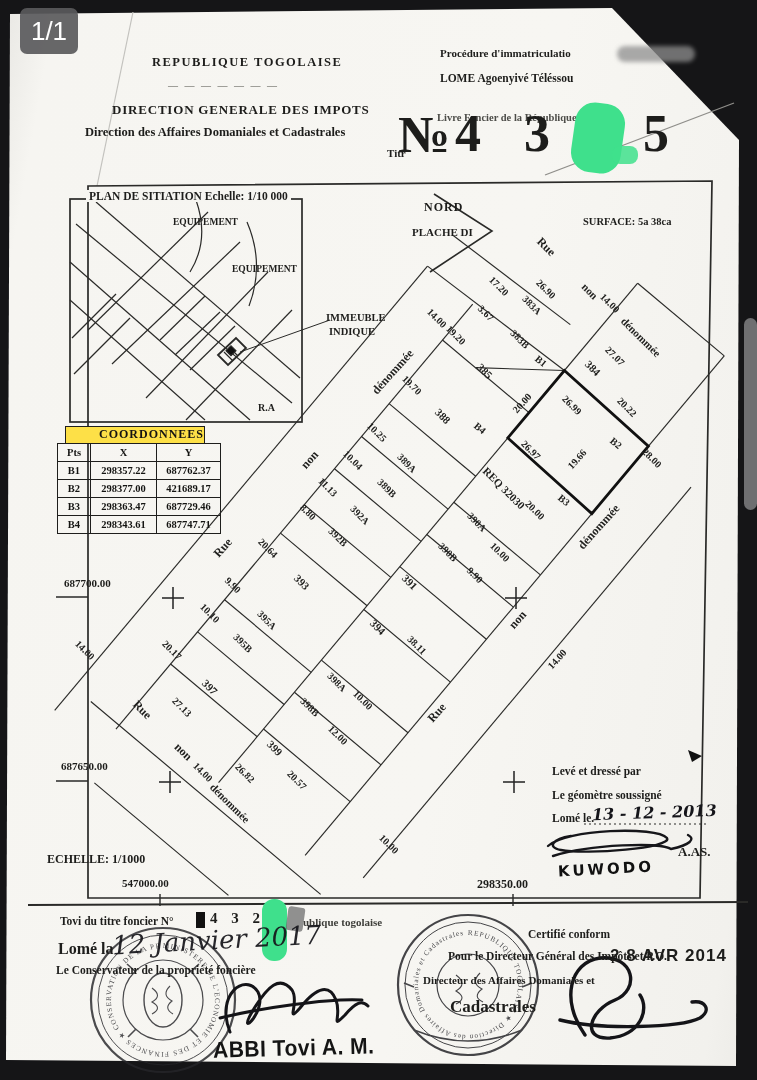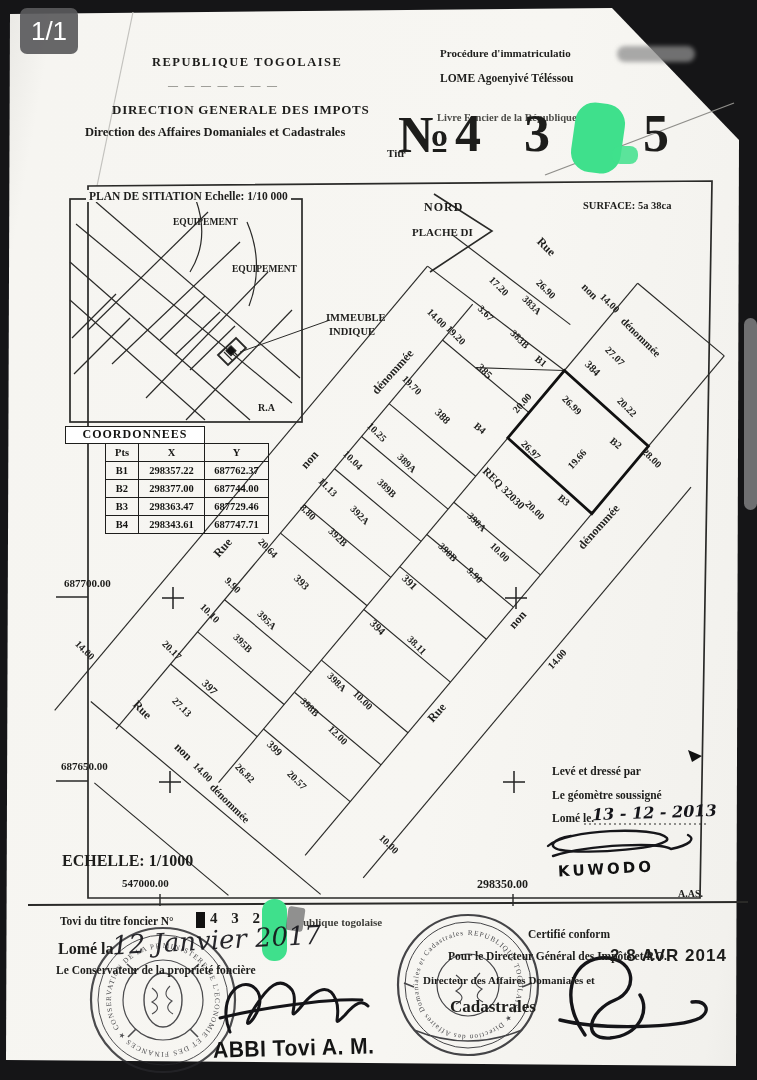--- a/index.html
+++ b/index.html
@@ -10,24 +10,24 @@
   .t{position:absolute;white-space:nowrap;color:#1d1d1b;}
   .b{font-weight:700;}
   .pl{position:absolute;font:700 10px "Liberation Serif",serif;color:#21211f;white-space:nowrap;}
   svg{position:absolute;left:0;top:0;}
   .badge{position:absolute;left:20px;top:8px;width:58px;height:46px;background:rgba(90,90,92,.92);
     border-radius:7px;color:#fff;font:400 26px "Liberation Sans",sans-serif;display:flex;align-items:center;justify-content:center;}
   .scroll-thumb{position:absolute;left:744px;top:318px;width:13px;height:192px;background:#6f6f71;border-radius:7px;}
   .green{position:absolute;background:#3fe08c;border-radius:12px;}
   .smudge{position:absolute;background:#8f8f8f;border-radius:8px;filter:blur(2px);opacity:.75;}
   .hand{font-family:"DejaVu Serif",serif;font-style:italic;color:#15151a;}
-  .coordbox{position:absolute;left:57px;top:443px;border-collapse:collapse;background:transparent;margin-left:48px;}
+  .coordbox{position:absolute;left:57px;top:443px;border-collapse:collapse;background:transparent;}
   .coordbox td,.coordbox th{border:1.4px solid #1e1e1c;font:700 10.5px "Liberation Serif",serif;color:#141412;padding:0 3px;text-align:center;height:17px;}
   .coordtitle{position:absolute;left:65px;top:426px;width:138px;height:16px;border:1.6px solid #1e1e1c;
-    font:700 12px "Liberation Serif",serif;text-align:center;letter-spacing:1px;color:#141412;background:#ffffff;}
+    font:700 12px "Liberation Serif",serif;text-align:right;letter-spacing:1px;color:#141412;background:#fde047;}
 </style>
 </head>
 <body>
 
 <div id="stage">
 
   <div class="page"></div>
 
   <svg width="757" height="1080" viewBox="0 0 757 1080">
     <g stroke="#2a2a28" stroke-width="1.2" fill="none">
@@ -187,44 +187,44 @@
       </thead>
     <tbody id="coord-tbody">
         <tr>
           <td>B1</td>
           <td>298357.22</td>
           <td>687762.37</td>
         </tr>
         <tr>
           <td>B2</td>
           <td>298377.00</td>
-          <td>687744.00</td>
+          <td>421689.17</td>
         </tr>
         <tr>
           <td>B3</td>
           <td>298363.47</td>
           <td>687729.46</td>
         </tr>
         <tr>
           <td>B4</td>
           <td>298343.61</td>
           <td>687747.71</td>
         </tr>
       </tbody>
   </table>
 
   <div class="t b" style="left:424px;top:200px;font-size:12px;letter-spacing:1px;">NORD</div>
   <div class="t b" style="left:412px;top:226px;font-size:11px;">PLACHE  DI</div>
-  <div class="t b" style="left:583px;top:200px;font-size:10.5px;">SURFACE: 5a 38ca</div>
-  <div class="t b" style="left:62px;top:852px;font-size:16px;">ECHELLE:  1/1000</div>
+  <div class="t b" style="left:583px;top:216px;font-size:10.5px;">SURFACE: 5a 38ca</div>
+  <div class="t b" style="left:47px;top:852px;font-size:12px;">ECHELLE:  1/1000</div>
   <div class="t b" style="left:64px;top:577px;font-size:11px;">687700.00</div>
   <div class="t b" style="left:61px;top:760px;font-size:11px;">687650.00</div>
   <div class="t b" style="left:122px;top:877px;font-size:11px;">547000.00</div>
   <div class="t b" style="left:477px;top:877px;font-size:12px;">298350.00</div>
-  <div class="t b" style="left:678px;top:888px;font-size:10px;">A.AS.</div>
+  <div class="t b" style="left:678px;top:844px;font-size:13px;">A.AS.</div>
 
   <div id="plan-labels">
       <div class="pl" style="left: 546px; top: 247px; font-size: 12px; transform: translate(-50%, -50%) rotate(45deg);">Rue</div>
       <div class="pl" style="left: 590px; top: 291px; font-size: 11px; transform: translate(-50%, -50%) rotate(45deg);">non</div>
       <div class="pl" style="left: 610px; top: 303px; transform: translate(-50%, -50%) rotate(45deg);">14.00</div>
       <div class="pl" style="left: 641px; top: 337px; font-size: 11px; transform: translate(-50%, -50%) rotate(45deg);">dénommée</div>
       <div class="pl" style="left: 499px; top: 286px; transform: translate(-50%, -50%) rotate(45deg);">17.20</div>
       <div class="pl" style="left: 546px; top: 289px; transform: translate(-50%, -50%) rotate(45deg);">26.90</div>
       <div class="pl" style="left: 532px; top: 305px; transform: translate(-50%, -50%) rotate(45deg);">383A</div>
       <div class="pl" style="left: 486px; top: 313px; transform: translate(-50%, -50%) rotate(45deg);">3.67</div>

